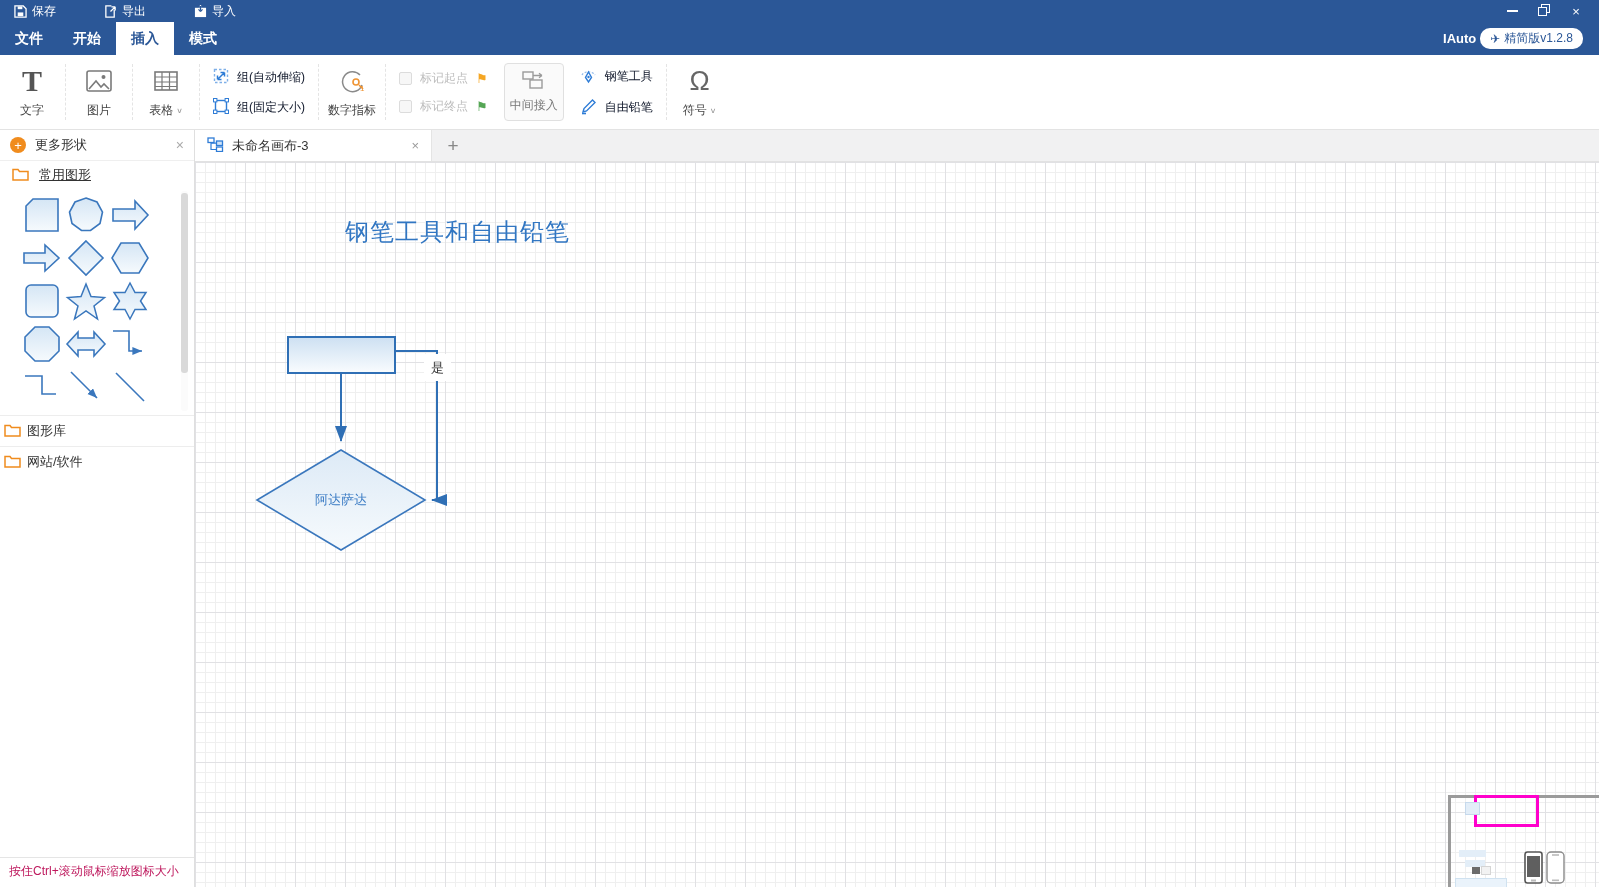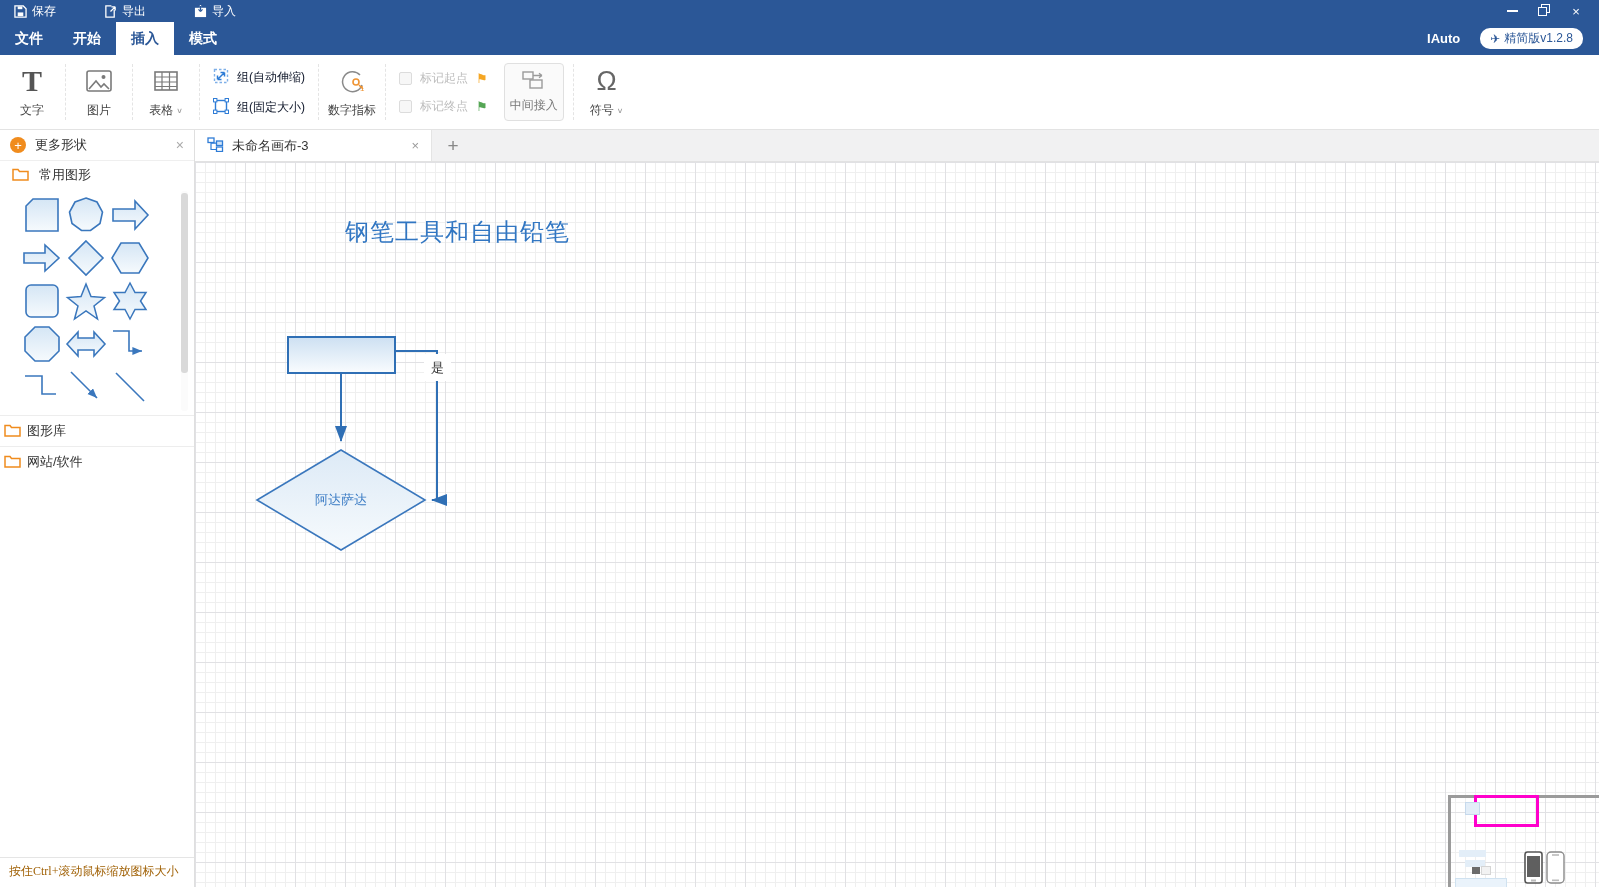--- a/index.html
+++ b/index.html
@@ -13,21 +13,21 @@
   .tb-spacer { flex:1; }
   .winctl { display:flex; align-items:center; gap:6px; padding-right:10px; height:100%; }
   .winbtn { width:26px; height:100%; display:flex; align-items:center; justify-content:center; font-size:13px; }
   .min-dash { width:11px; height:2px; background:#fff; }
 
   
   .menubar { height:33px; background:#2b5797; display:flex; align-items:stretch; }
   .menu-tab { color:#fff; font-size:14px; font-weight:bold; padding:0 15px; display:flex; align-items:center; }
   .menu-tab.active { background:#fff; color:#2b5797;text-align:center; }
   .menu-spacer { flex:1; }
-  .brand { color:#fff; font-weight:bold; font-size:13px; display:flex; align-items:center; margin-right:20px; }
+  .brand { color:#fff; font-weight:bold; font-size:13px; display:flex; align-items:center; margin-right:4px; }
   .badge { background:#fff; color:#2b5797; font-size:12px; border-radius:10px; padding:2px 10px;
            display:flex; align-items:center; gap:4px; align-self:center; margin-right:16px; }
 
   
   .ribbon { height:75px; background:#fff; border-bottom:1px solid #e3e3e3; display:flex; align-items:stretch; padding-left:2px; }
   .rib-big { min-width:60px; padding:0 4px; display:flex; flex-direction:column; align-items:center; justify-content:center; gap:5px; font-size:12px; color:#444; }
   .rib-big .ic { height:32px; display:flex; align-items:center; justify-content:center; }
   .rib-label-row { display:flex; align-items:center; gap:3px; }
   .rib-sep { border-left:1px dashed #e4e4e4; margin:9px 3px; }
   .rib-stack { display:flex; flex-direction:column; justify-content:center; gap:11px; padding:0 10px; }
@@ -45,29 +45,29 @@
 
   
   .body { display:flex; height:757px; }
 
   
   .sidebar { width:195px; background:#fff; border-right:1px solid #dfdfdf; display:flex; flex-direction:column; position:relative; }
   .sb-header { height:30px; display:flex; align-items:center; gap:9px; padding:0 10px; font-size:13px; color:#333; }
   .plus-circle { width:16px; height:16px; border-radius:50%; background:#f08c1e; color:#fff;
                  display:flex; align-items:center; justify-content:center; font-size:13px; line-height:1; }
   .sb-close { margin-left:auto; color:#aaa; font-size:14px; }
-  .sb-section { height:29px; border-top:1px solid #efefef; display:flex; align-items:center; gap:10px; padding:0 12px; font-size:13px; color:#333; }
+  .sb-section { height:29px; border-top:1px solid #efefef; display:flex; align-items:center; gap:10px; padding:0 12px; font-size:13px; color:#333;text-decoration:underline; }
   .shape-grid { position:relative; padding:5px 0 6px 21px; display:grid; grid-template-columns:repeat(3,44px); grid-auto-rows:43px; }
   .shape-cell { display:flex; align-items:center; justify-content:center; }
   .sb-scroll { position:absolute; right:6px; top:2px; bottom:4px; width:7px; background:#fbfbfb; border-radius:3px; }
   .sb-thumb { position:absolute; top:2px; left:0; width:7px; height:82%; background:#d9d9d9; border-radius:3px; }
   .sb-row { height:31px; border-top:1px solid #ededed; display:flex; align-items:center; gap:6px; padding:0 4px; font-size:13px; color:#333; }
   .sb-row:last-of-type { border-bottom:1px solid #ededed; }
   .sb-fill { flex:1; }
-  .sb-hint { border-top:1px solid #e5e5e5; padding:5px 9px 7px; font-size:12px; color:#a16207;font-family:Liberation Serif, serif; }
+  .sb-hint { border-top:1px solid #e5e5e5; padding:5px 9px 7px; font-size:12px; color:#be185d; }
 
   
   .main { flex:1; display:flex; flex-direction:column; min-width:0; }
   .tabbar { height:32px; background:#f1f1f2; border-bottom:1px solid #e2e2e2; display:flex; align-items:stretch; }
   .doc-tab { width:237px; background:#fff; display:flex; align-items:center; gap:8px; padding:0 12px; font-size:13px; color:#333; border-right:1px solid #e4e4e4; }
   .tab-close { margin-left:auto; color:#999; font-size:13px; }
   .tab-plus { width:42px; display:flex; align-items:center; justify-content:center; color:#888; font-size:19px; }
 
   .canvas { flex:1; position:relative; overflow:hidden; background-color:#fff;
     background-image:
@@ -244,20 +244,41 @@
     <span>
       <svg width="24" height="18" viewBox="0 0 24 18">
           <rect x="1" y="1" width="10" height="7" fill="none" stroke="#9a9a9a" stroke-width="1.4"></rect>
           <rect x="8" y="9" width="12" height="8" fill="none" stroke="#9a9a9a" stroke-width="1.4"></rect>
           <path d="M11 4.5h9m0 0l-3-2.3m3 2.3l-3 2.3" stroke="#9a9a9a" stroke-width="1.3" fill="none"></path>
         </svg>
     </span>
     <span>中间接入</span>
   </div>
 
+  <div class="rib-stack">
+    <div class="rib-row">
+      <span>
+        <svg width="17" height="17" viewBox="0 0 17 17">
+            <path d="M2 8a7 5 0 0 1 13 0" fill="none" stroke="#8fb8e8" stroke-width="1.2" stroke-dasharray="2 1.6"></path>
+            <path d="M8.5 5l3 5.5L8.5 15 5.5 10.5z" fill="none" stroke="#2e7cd6" stroke-width="1.4"></path>
+            <circle cx="8.5" cy="10" r="1.2" fill="#2e7cd6"></circle>
+          </svg>
+      </span>
+      <span>钢笔工具</span>
+    </div>
+    <div class="rib-row">
+      <span>
+        <svg width="17" height="17" viewBox="0 0 17 17">
+            <path d="M3 14l1-3.5L12.5 2 15 4.5 6.5 13z" fill="none" stroke="#2e7cd6" stroke-width="1.4"></path>
+            <path d="M2 15.5h4" stroke="#2e7cd6" stroke-width="1.6"></path>
+          </svg>
+      </span>
+      <span>自由铅笔</span>
+    </div>
+  </div>
   <div class="rib-sep"></div>
 
   <div class="rib-big">
     <div class="ic">
         <span class="omega">Ω</span>
       </div>
     <div class="rib-label-row">
       <span>符号</span>
       <span class="chev">∨</span>
     </div>

